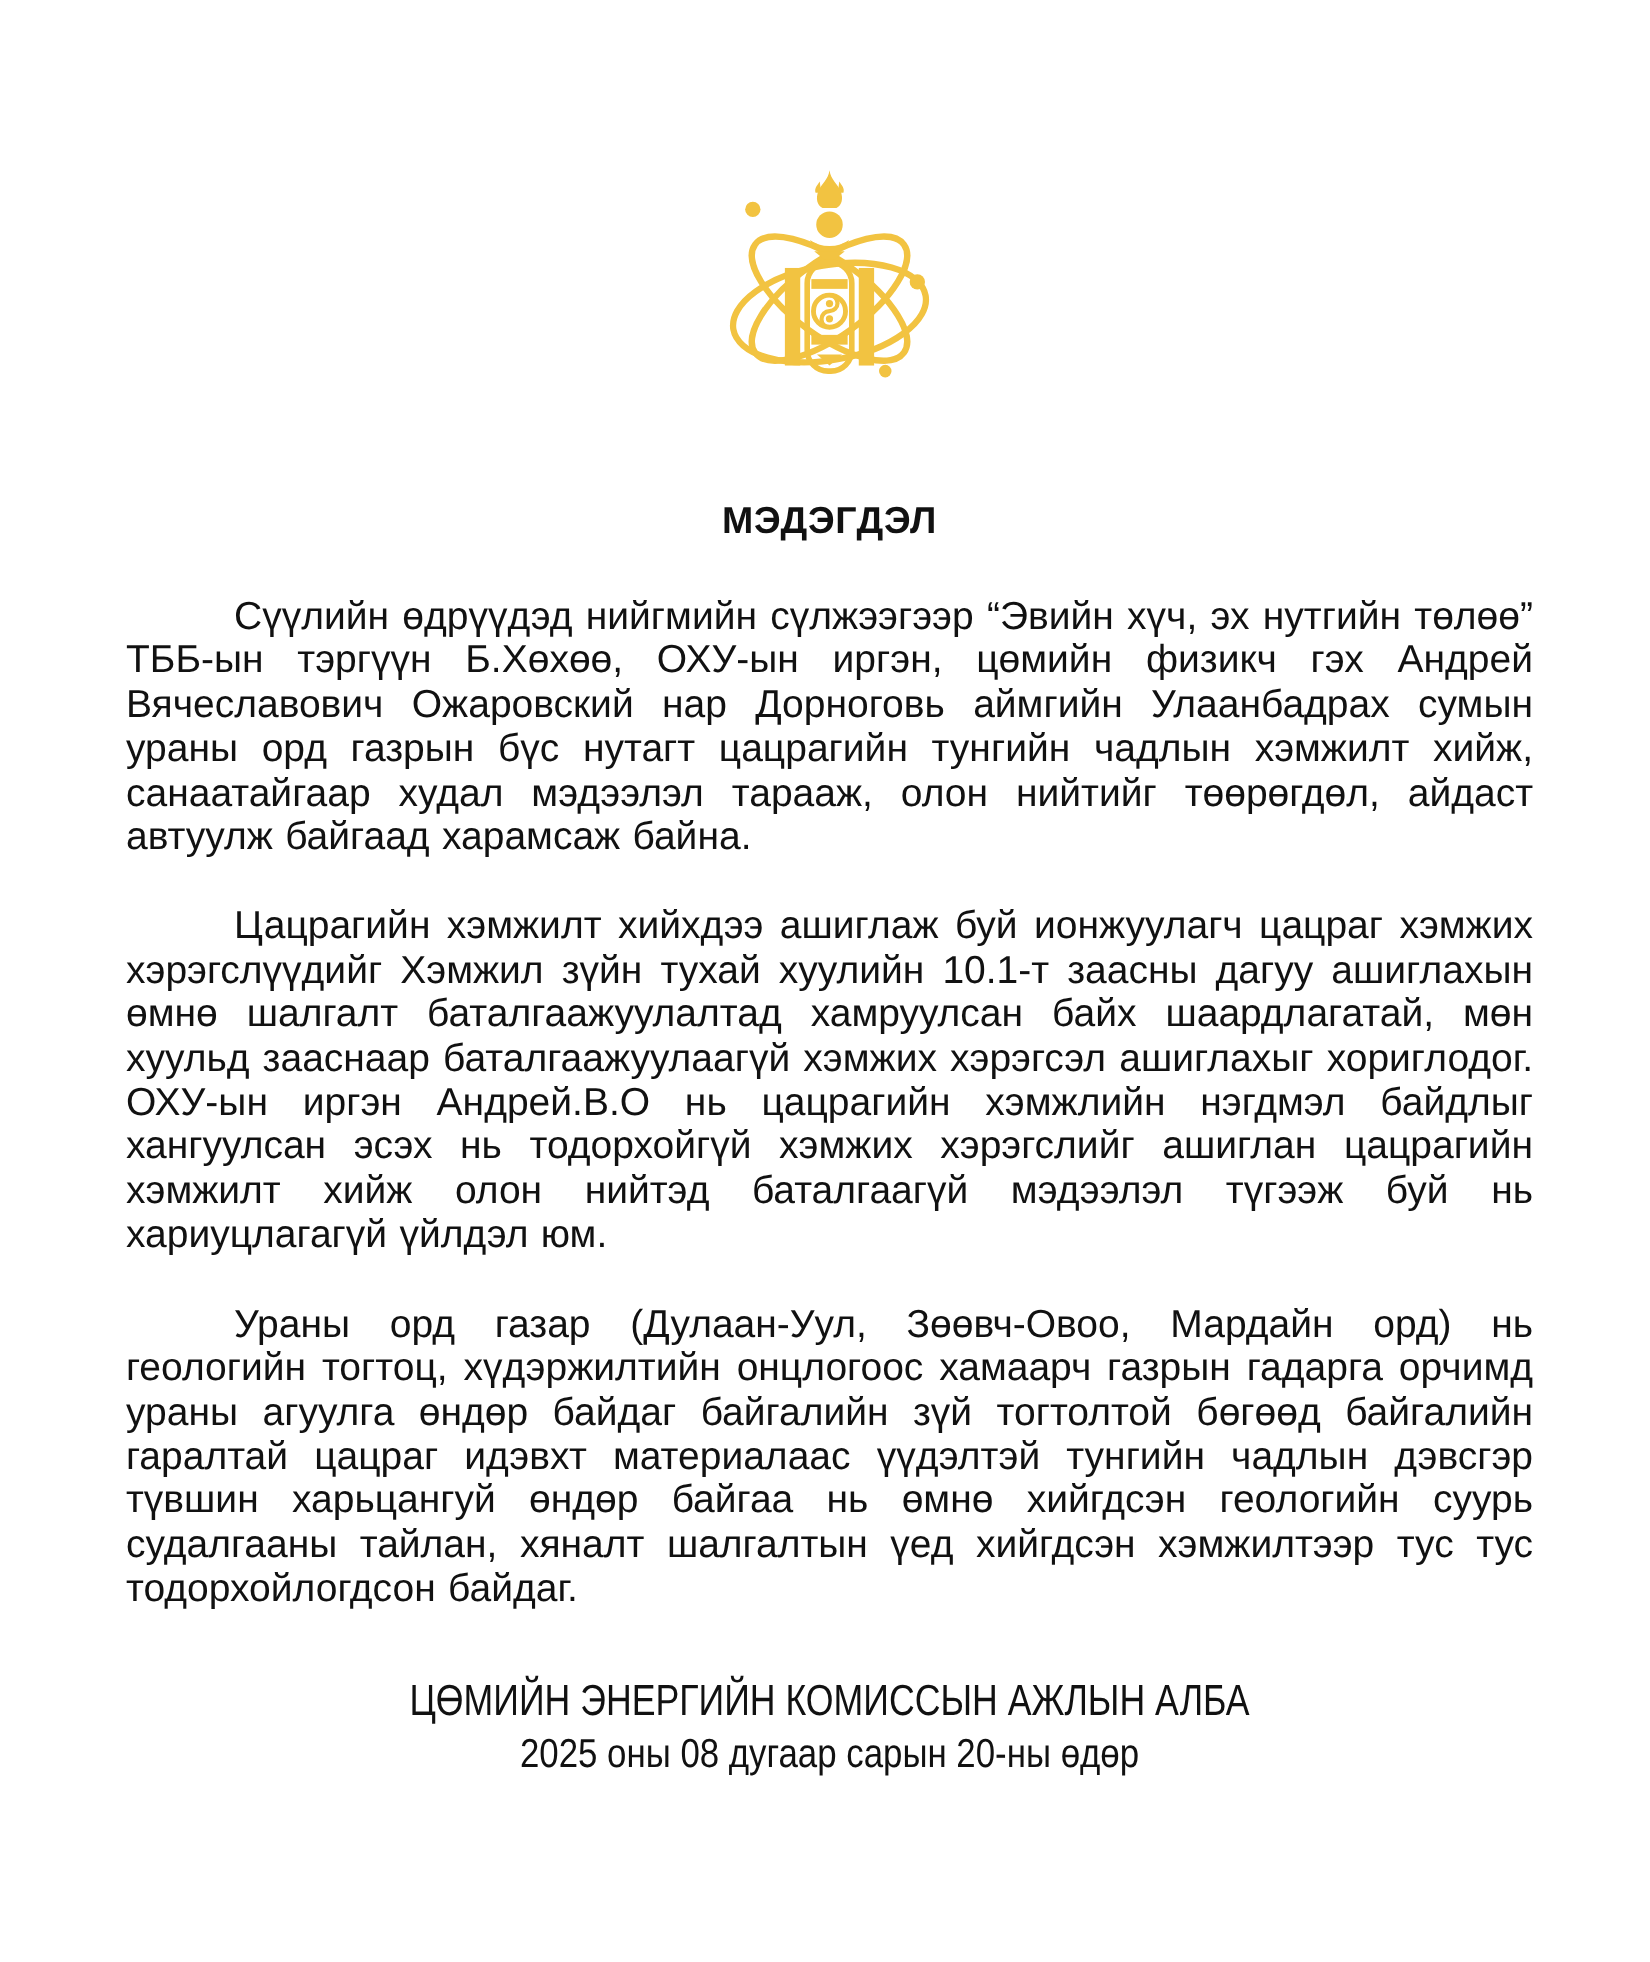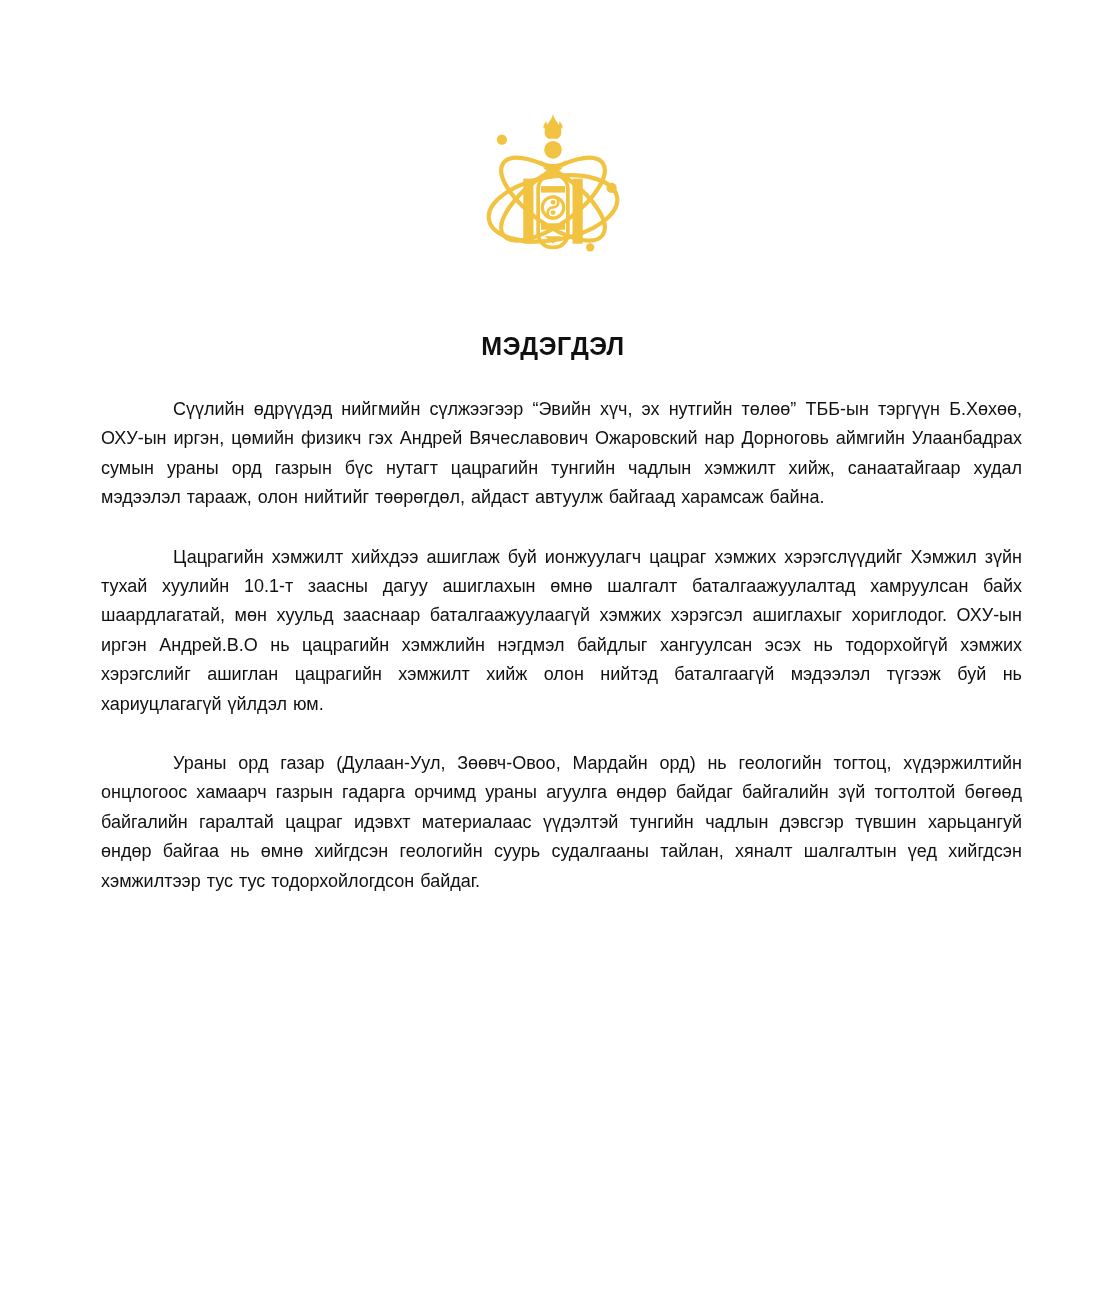--- a/index.html
+++ b/index.html
@@ -30,22 +30,22 @@
     text-align: center;
     font-size: 25px;
     font-weight: bold;
     letter-spacing: 0.5px;
     margin-top: 62px;
   }
   .body-text {
     margin-top: 34px;
   }
   .body-text p {
-    margin: 0 0 30px 17px;
-    font-size: 18px;
+    margin: 0 0 30px 0;
+    font-size: 26px;
     line-height: 29.4px;
     text-align: justify;
     text-indent: 72px;
     word-spacing: 1px;
   }
   .footer {
     margin-top: 42px;
     text-align: center;
   }
   .footer .org-line {
@@ -111,14 +111,18 @@
   </div>
 
   <div class="doc-title">МЭДЭГДЭЛ</div>
 
   <div class="body-text">
     <p>Сүүлийн өдрүүдэд нийгмийн сүлжээгээр “Эвийн хүч, эх нутгийн төлөө” ТББ-ын тэргүүн Б.Хөхөө, ОХУ-ын иргэн, цөмийн физикч гэх Андрей Вячеславович Ожаровский нар Дорноговь аймгийн Улаанбадрах сумын ураны орд газрын бүс нутагт цацрагийн тунгийн чадлын хэмжилт хийж, санаатайгаар худал мэдээлэл тарааж, олон нийтийг төөрөгдөл, айдаст автуулж байгаад харамсаж байна.</p>
     <p>Цацрагийн хэмжилт хийхдээ ашиглаж буй ионжуулагч цацраг хэмжих хэрэгслүүдийг Хэмжил зүйн тухай хуулийн 10.1-т заасны дагуу ашиглахын өмнө шалгалт баталгаажуулалтад хамруулсан байх шаардлагатай, мөн хуульд зааснаар баталгаажуулаагүй хэмжих хэрэгсэл ашиглахыг хориглодог. ОХУ-ын иргэн Андрей.В.О нь цацрагийн хэмжлийн нэгдмэл байдлыг хангуулсан эсэх нь тодорхойгүй хэмжих хэрэгслийг ашиглан цацрагийн хэмжилт хийж олон нийтэд баталгаагүй мэдээлэл түгээж буй нь хариуцлагагүй үйлдэл юм.</p>
     <p>Ураны орд газар (Дулаан-Уул, Зөөвч-Овоо, Мардайн орд) нь геологийн тогтоц, хүдэржилтийн онцлогоос хамаарч газрын гадарга орчимд ураны агуулга өндөр байдаг байгалийн зүй тогтолтой бөгөөд байгалийн гаралтай цацраг идэвхт материалаас үүдэлтэй тунгийн чадлын дэвсгэр түвшин харьцангуй өндөр байгаа нь өмнө хийгдсэн геологийн суурь судалгааны тайлан, хяналт шалгалтын үед хийгдсэн хэмжилтээр тус тус тодорхойлогдсон байдаг.</p>
   </div>
 
+  <div class="footer">
+    <div class="org-line">ЦӨМИЙН ЭНЕРГИЙН КОМИССЫН АЖЛЫН АЛБА</div>
+    <div class="date-line">2025 оны 08 дугаар сарын 20-ны өдөр</div>
+  </div>
 
 </div>
 
 </body></html>

